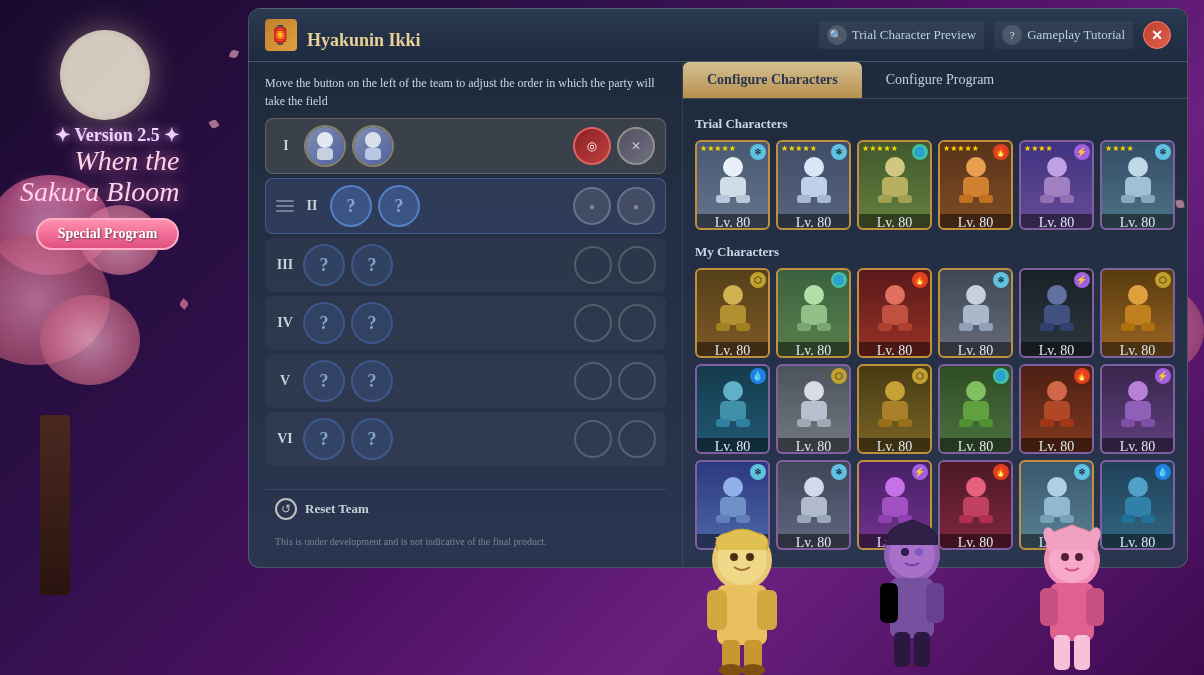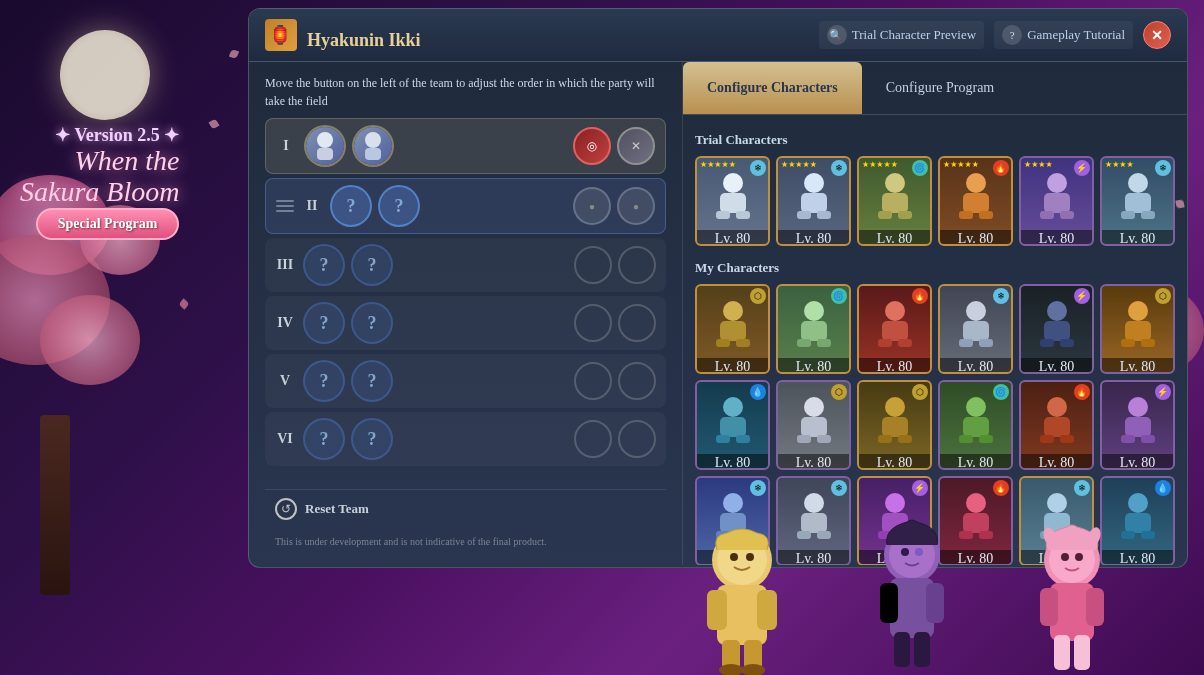--- a/index.html
+++ b/index.html
@@ -46,20 +46,21 @@
     }
     .sakura-title {
       font-size: 28px;
       font-style: italic;
       color: #ffd0e8;
       text-shadow: 0 0 15px rgba(255,150,200,0.9);
       line-height: 1.1;
     }
 
     .special-program-btn {
+      margin-top: 10px;
       background: linear-gradient(to bottom, #ff8fb0, #e05080);
       border: 2px solid #ffb0c8;
       border-radius: 20px;
       padding: 6px 20px;
       color: #fff;
       font-size: 14px;
       font-weight: bold;
       text-shadow: 1px 1px 2px rgba(0,0,0,0.5);
       cursor: pointer;
       display: inline-block;
@@ -330,21 +331,21 @@
       flex-direction: column;
     }
 
     
     .tabs {
       display: flex;
       border-bottom: 1px solid rgba(255,255,255,0.15);
     }
 
     .tab {
-      padding: 18px 24px;
+      padding: 10px 24px;
       font-size: 14px;
       cursor: pointer;
       color: #a0b0c0;
       position: relative;
     }
 
     .tab.active {
       color: #2a3550;
       background: linear-gradient(to bottom, #d4c090, #b89050);
       font-weight: bold;

